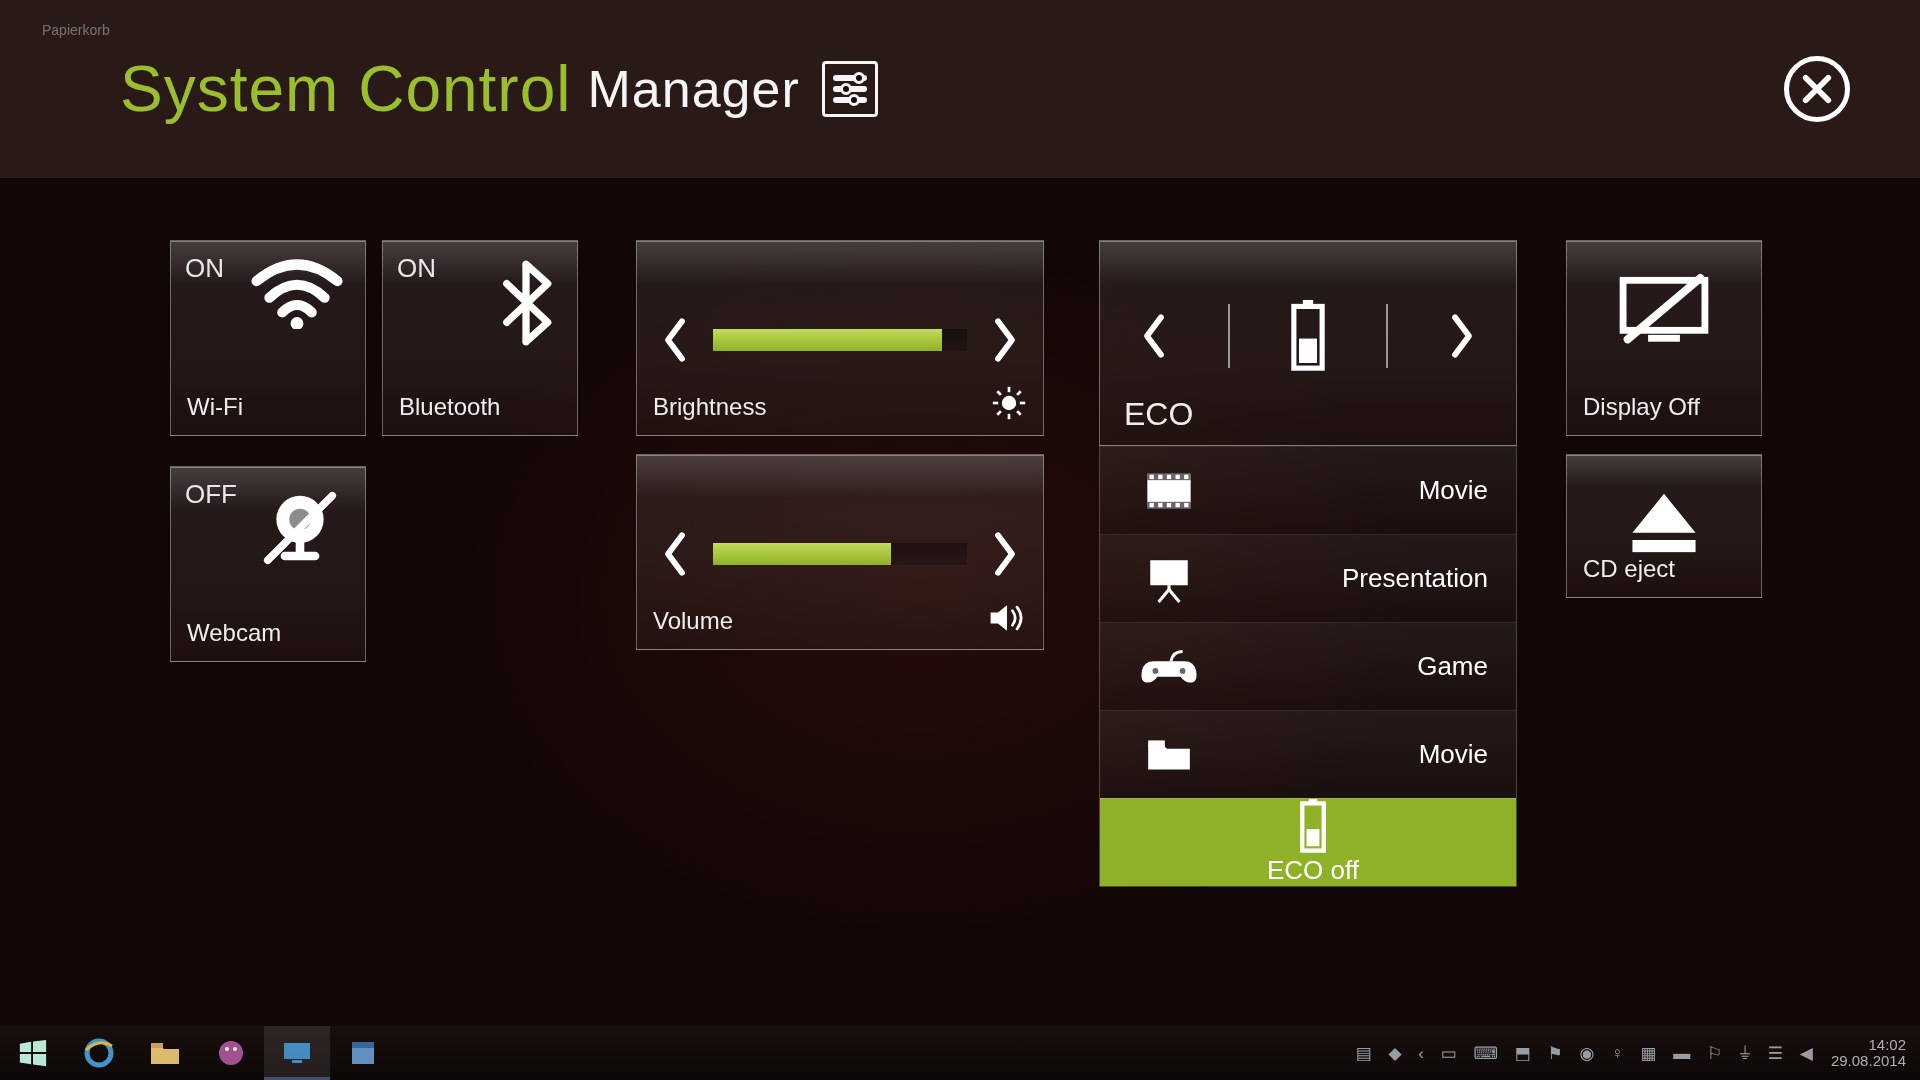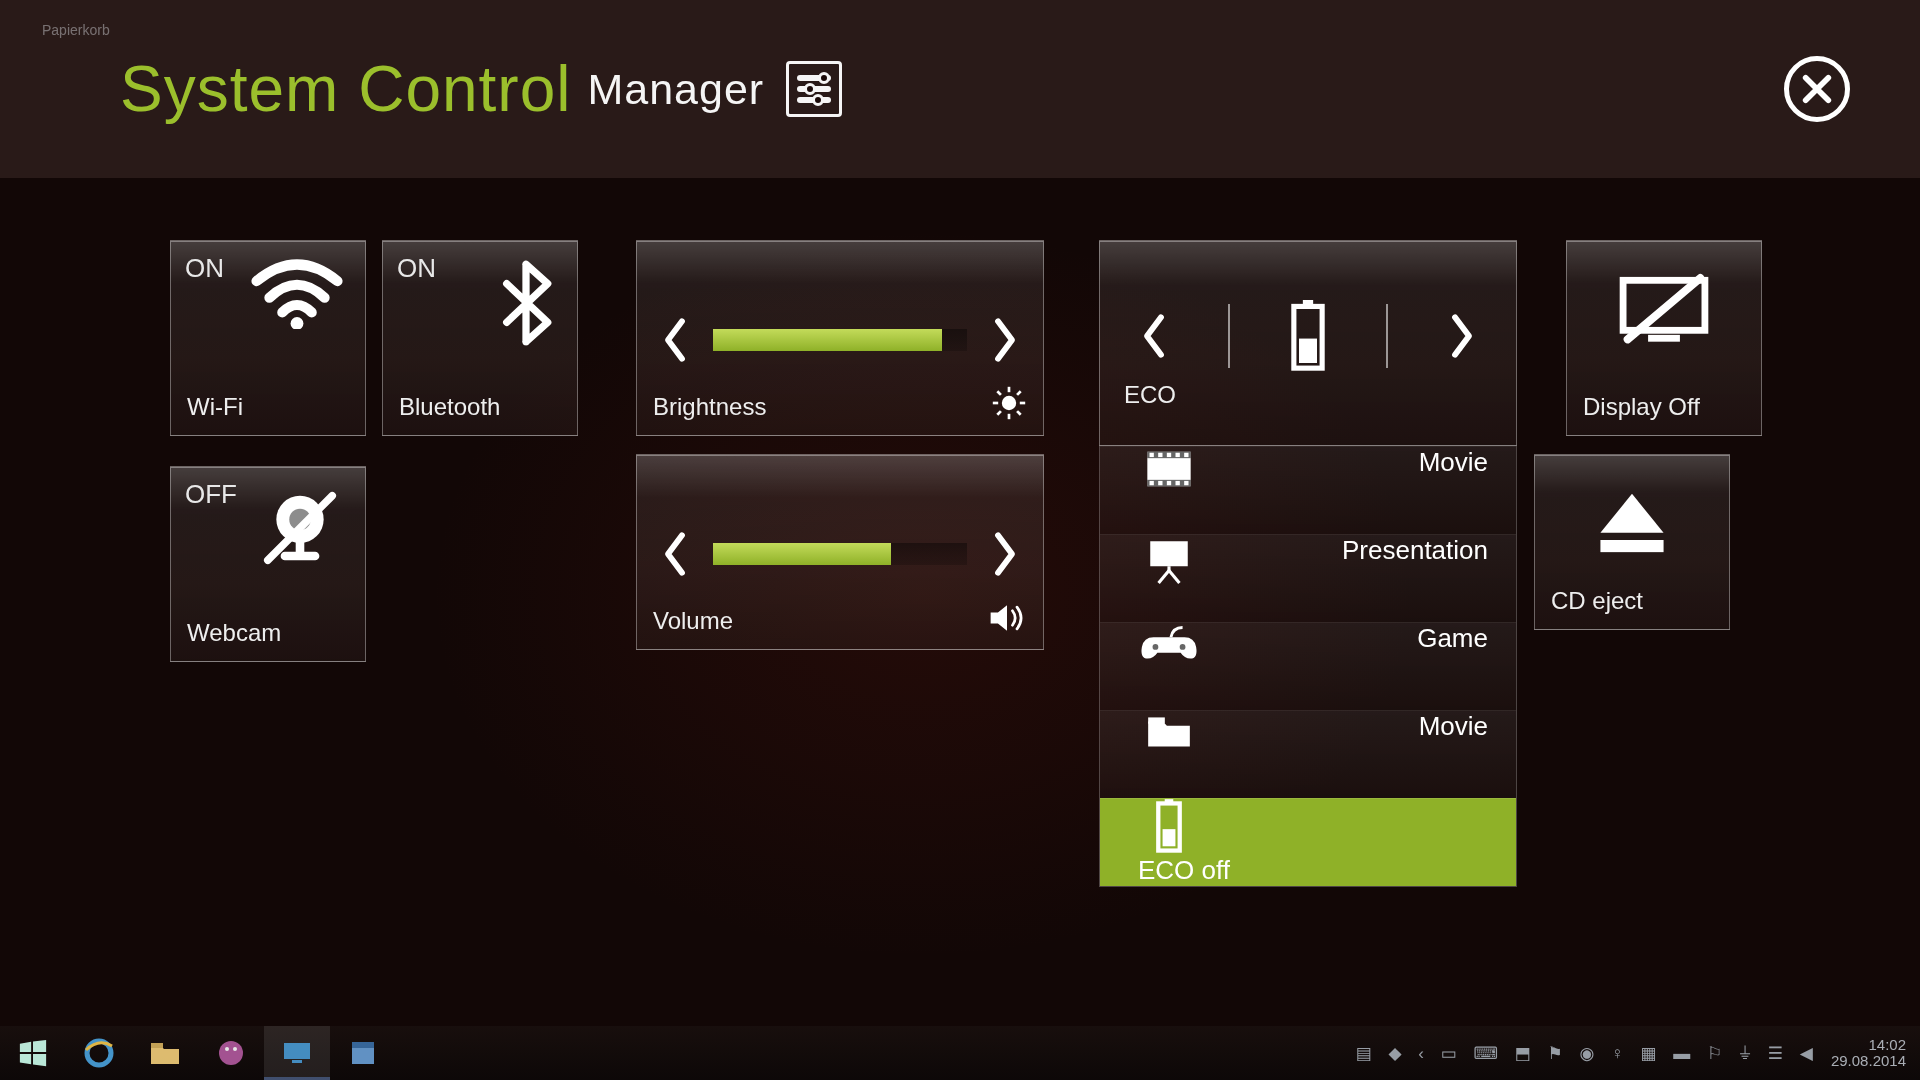--- a/index.html
+++ b/index.html
@@ -46,21 +46,21 @@
     z-index: 5;
   }
   .app-header {
     height: 178px;
     background: rgba(70,50,46,0.45);
     display: flex; align-items: center;
     padding-left: 120px;
     position: relative;
   }
   .title-accent { color: #9bbf2c; font-weight: 300; font-size: 64px; letter-spacing: 1px; }
-  .title-rest   { color: #f5f5f5; font-weight: 300; font-size: 43px; margin-left: 16px; letter-spacing: 1px; }
+  .title-rest   { color: #f5f5f5; font-weight: 300; font-size: 52px; margin-left: 16px; letter-spacing: 1px; }
   .title-icon {
     margin-left: 22px; width: 56px; height: 56px; border: 3px solid #f5f5f5; border-radius: 4px;
     display: flex; flex-direction: column; justify-content: space-evenly; padding: 6px 8px;
   }
   .title-icon .row { height: 6px; background: #f5f5f5; border-radius: 3px; position: relative; }
   .title-icon .row .knob { position: absolute; top: -3px; width: 12px; height: 12px; background: #1a0a08; border: 3px solid #f5f5f5; border-radius: 50%; }
   .close-btn {
     position: absolute; right: 70px; top: 50%; transform: translateY(-50%);
     width: 66px; height: 66px; border: 5px solid #fff; border-radius: 50%;
     display: flex; align-items: center; justify-content: center;
@@ -88,21 +88,21 @@
   .t-bt     { left:382px; top:62px;  width:196px; height:196px; }
   .t-webcam { left:170px; top:288px; width:196px; height:196px; }
 
   .t-bright { left:636px; top:62px;  width:408px; height:196px; }
   .t-vol    { left:636px; top:276px; width:408px; height:196px; }
 
   .t-eco    { left:1099px; top:62px; width:418px; height:206px; }
   .eco-list { position:absolute; left:1099px; top:268px; width:418px; border:1px solid rgba(255,255,255,0.25); border-top:none; }
 
   .t-dispoff{ left:1566px; top:62px;  width:196px; height:196px; }
-  .t-eject  { left:1534px; top:276px; width:196px; height:176px; }
+  .t-eject  { left:1566px; top:276px; width:196px; height:144px; }
 
   svg { display:block; }
   .glyph svg, .glyph { color:#fff; }
 
   
   .slider-row {
     position:absolute; left:24px; right:24px; top:70px; height:58px;
     display:flex; align-items:center; gap:24px;
   }
   .chev { width:28px; height:48px; cursor:pointer; flex:0 0 auto; }
@@ -117,24 +117,24 @@
     background: linear-gradient(180deg, #c3db5a, #8fb128);
   }
   .corner-icon { position:absolute; right:16px; bottom:14px; }
 
   
   .eco-header-row {
     position:absolute; left:20px; right:20px; top:56px; height:78px;
     display:flex; align-items:center; justify-content:center; gap:60px;
   }
   .sep { width:2px; height:64px; background: rgba(255,255,255,0.55); }
-  .eco-label { position:absolute; left:24px; bottom:36px; font-size:24px; color:#eee; font-weight:300; }
+  .eco-label { position:absolute; left:24px; bottom:12px; font-size:32px; color:#eee; font-weight:300; }
 
   .eco-list .item {
-    height:88px; display:flex; align-items:flex-start; justify-content:space-between;
+    height:88px; display:flex; align-items:center; justify-content:space-between;
     padding:0 28px 0 38px;
     background: linear-gradient(180deg, rgba(255,255,255,0.08), rgba(60,45,42,0.20));
     border-top:1px solid rgba(255,255,255,0.10);
     font-size:26px; font-weight:300;
     cursor:pointer;
   }
   .eco-list .item.selected { background:#8fb128;flex-direction:column; }
   .eco-list .item .iic { width:62px; display:flex; justify-content:center; }
   .eco-list .item span.txt { color:#fff; }
 

